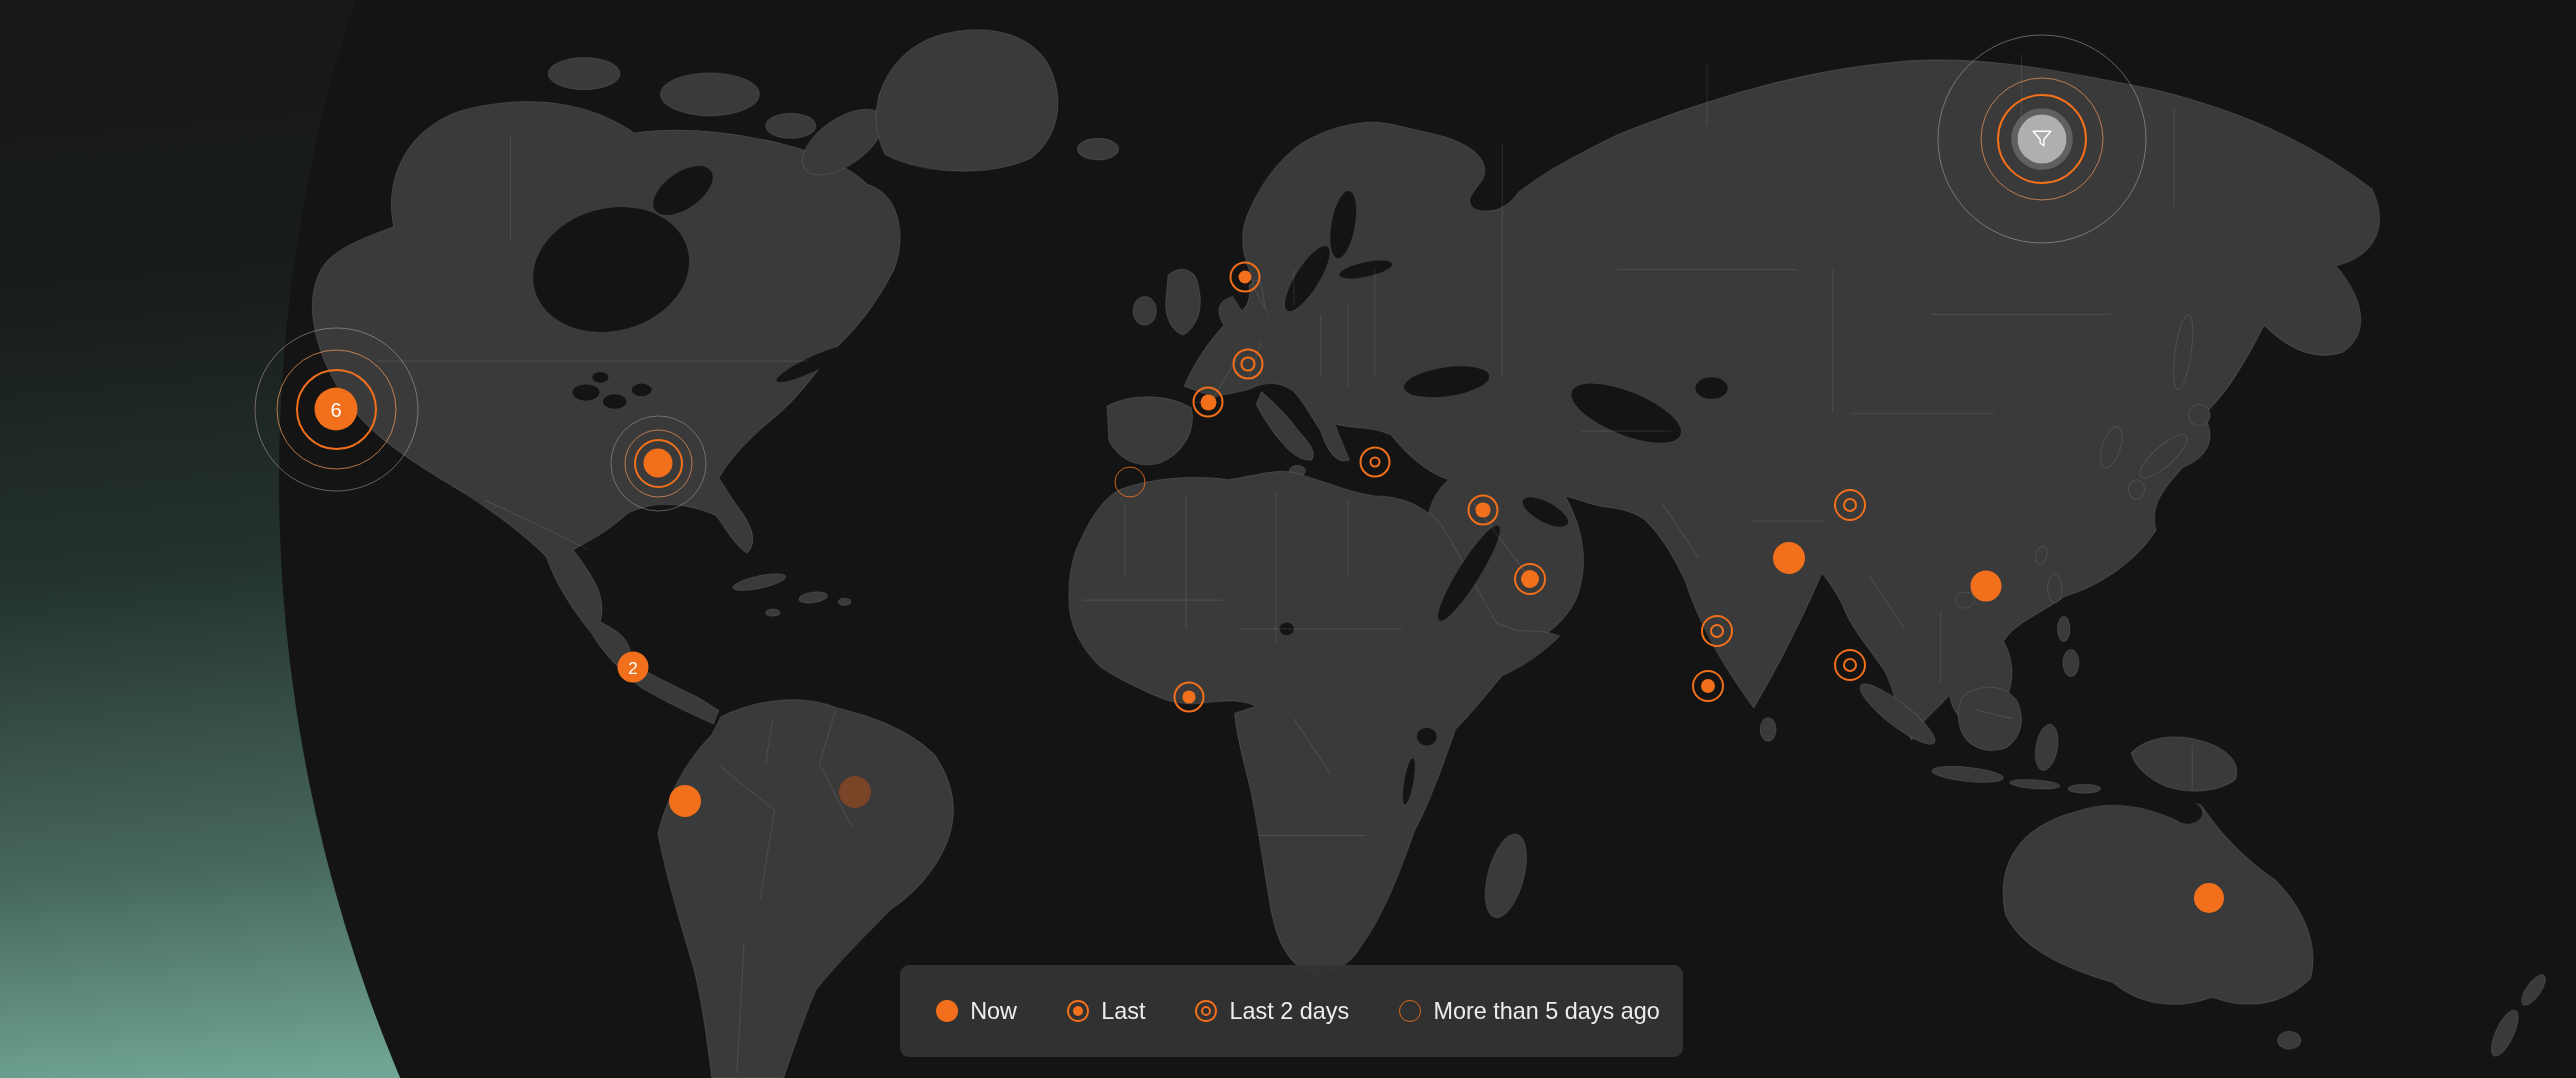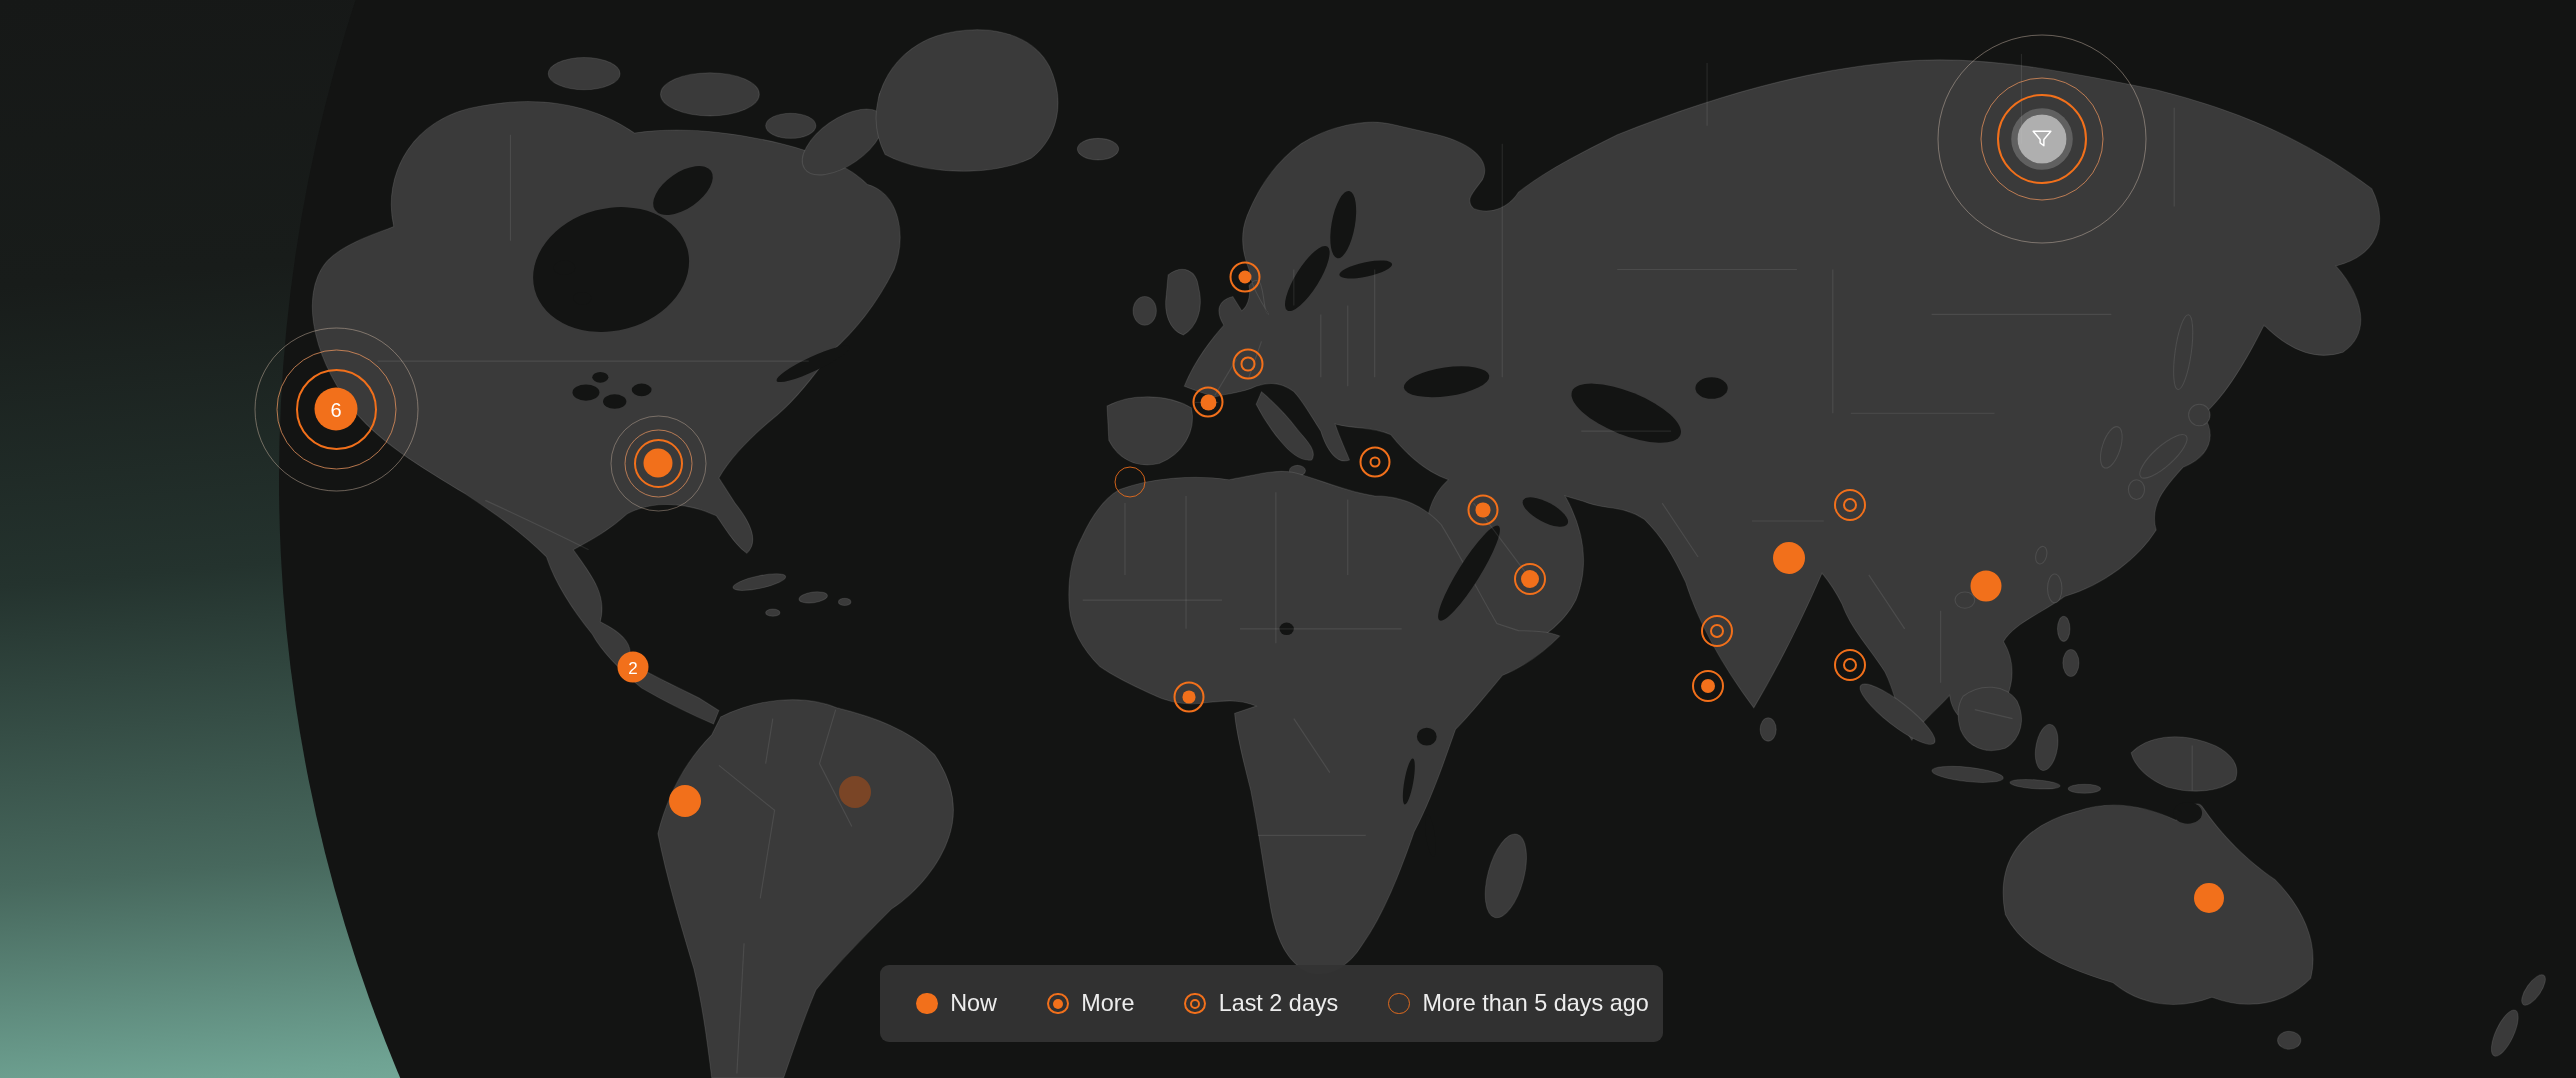--- a/index.html
+++ b/index.html
@@ -48,21 +48,21 @@
   .filter-wrap .fr1{width:90px;height:90px;border:2.7px solid var(--orange);}
   .filter-wrap .fr2{width:123px;height:123px;border:1.8px solid rgba(220,140,90,0.8);}
   .filter-wrap .fr3{width:209px;height:209px;border:1.3px solid rgba(210,190,175,0.45);}
   .filter-btn{position:absolute;left:50%;top:50%;transform:translate(-50%,-50%);
     width:49px;height:49px;border-radius:50%;background:rgba(196,196,196,0.85);
     box-shadow:0 0 0 6.3px rgba(170,170,170,0.35);
     display:flex;align-items:center;justify-content:center;cursor:pointer;}
 
   
   .legend{
-    position:absolute;left:880px;top:965px;width:783px;height:77px;
+    position:absolute;left:900px;top:965px;width:783px;height:92px;
     background:rgba(51,51,51,0.96);border-radius:9px;
     display:flex;align-items:center;gap:50px;padding:0 36px;box-sizing:border-box;
   }
   .legend-item{display:flex;align-items:center;gap:12.6px;color:#ededed;font-size:23.4px;white-space:nowrap;}
   .legend-swatch{width:21.6px;height:21.6px;border-radius:50%;box-sizing:border-box;flex:0 0 auto;
     display:flex;align-items:center;justify-content:center;}
   .sw-now{background:var(--orange);}
   .sw-today{border:2.2px solid var(--orange);}
   .sw-today i{display:block;width:10px;height:10px;border-radius:50%;background:var(--orange);}
   .sw-last7{border:2.2px solid var(--orange);}
@@ -273,21 +273,21 @@
 
   <div class="legend">
       <div class="legend-item">
         <span class="legend-swatch sw-now"></span>
         <span>Now</span>
       </div>
       <div class="legend-item">
         <span class="legend-swatch sw-today">
           <i></i>
         </span>
-        <span>More</span>
+        <span>Last</span>
       </div>
       <div class="legend-item">
         <span class="legend-swatch sw-last7">
           <i></i>
         </span>
         <span>Last 2 days</span>
       </div>
       <div class="legend-item">
         <span class="legend-swatch sw-more7"></span>
         <span>More than 5 days ago</span>

